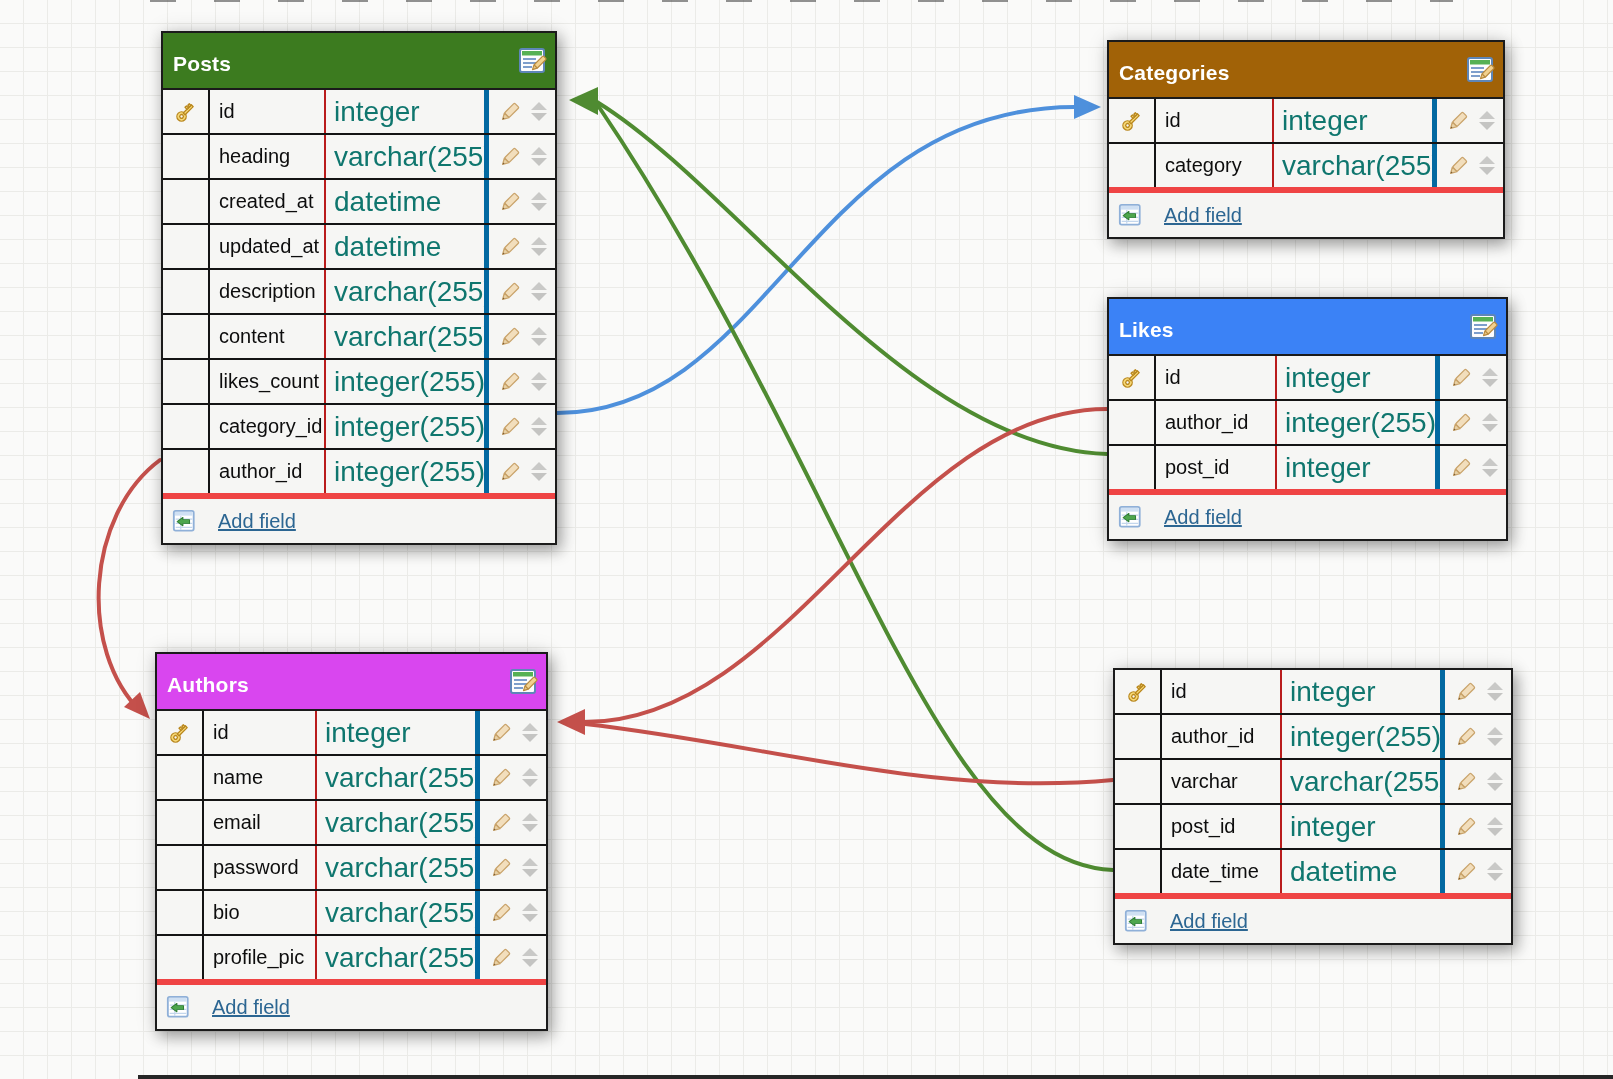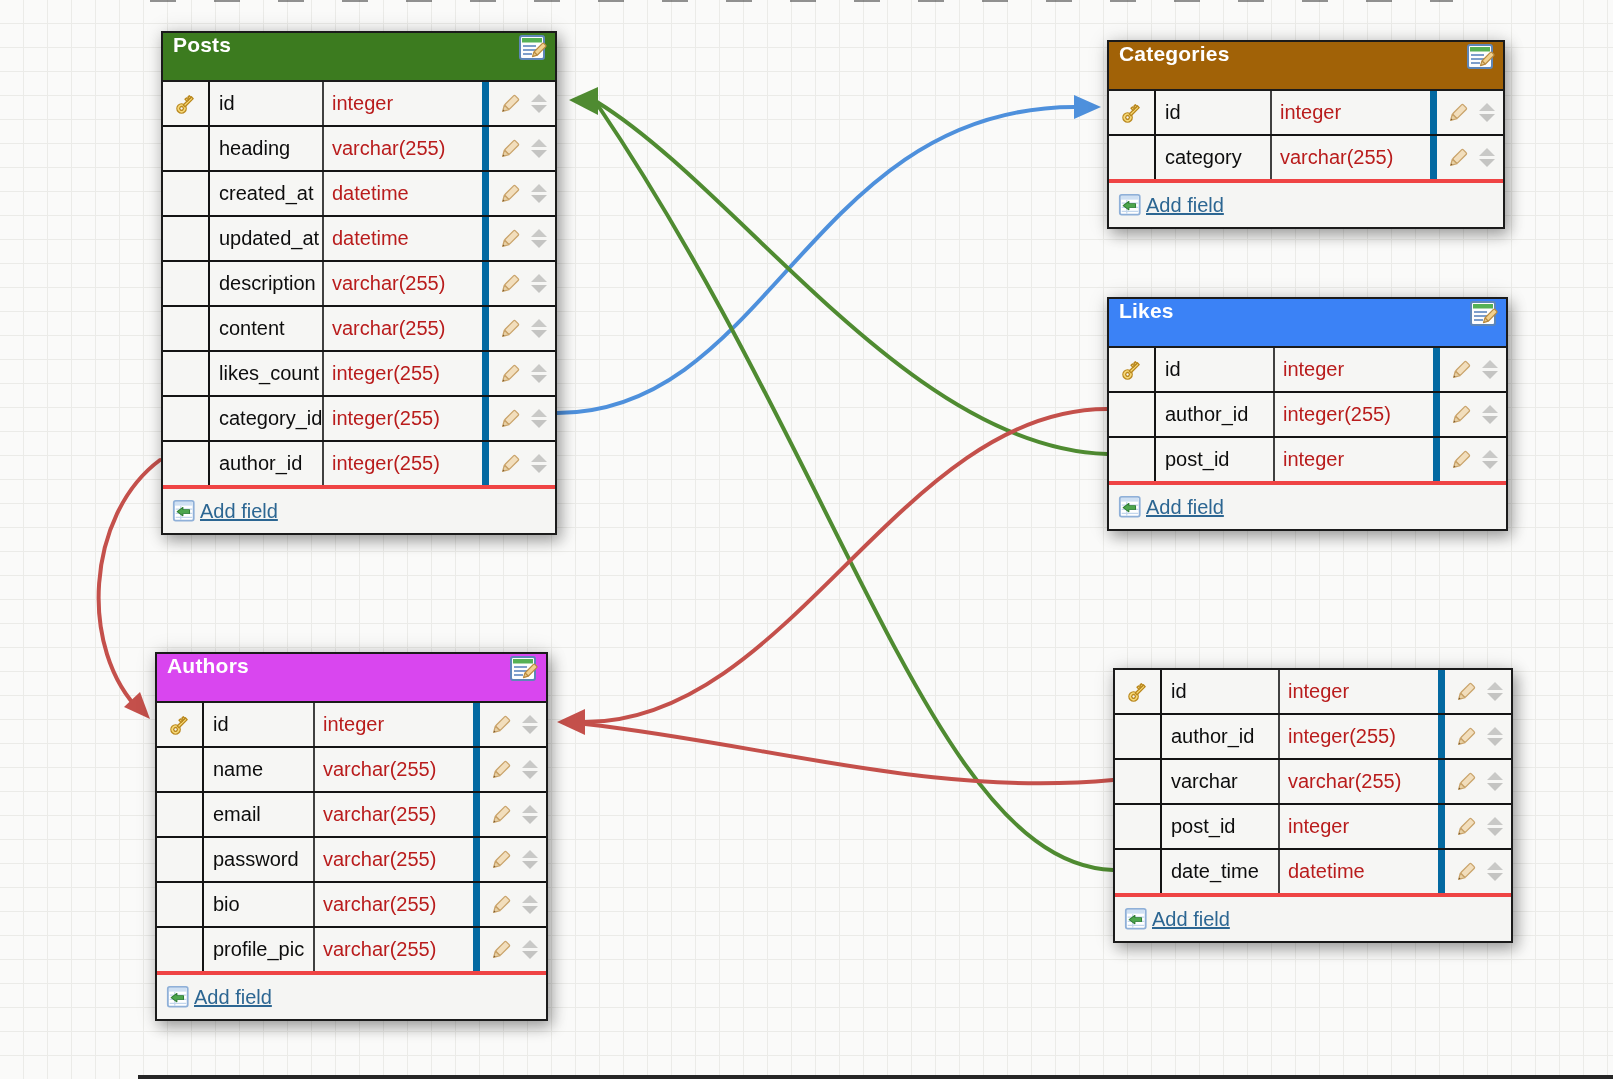--- a/index.html
+++ b/index.html
@@ -8,39 +8,39 @@
     font-family:"Liberation Sans",sans-serif;
     background-color:#fafaf9;
     background-image:
       repeating-linear-gradient(to right, transparent 0 23px, #ebebe8 23px 24px),
       repeating-linear-gradient(to bottom, transparent 0 23px, #ebebe8 23px 24px),
       repeating-linear-gradient(to right, transparent 0 143px, rgba(0,0,0,0.035) 143px 144px);
   }
   #rel-layer{position:absolute;left:0;top:0;z-index:1;pointer-events:none}
   .tbl{position:absolute;background:#f5f5f3;border:2px solid #1b1b1b;
        box-shadow:4px 6px 14px rgba(0,0,0,.33), 0 0 20px rgba(0,0,0,.12);z-index:2}
-  .thead{height:43px;display:flex;align-items:flex-start;justify-content:space-between;
-         padding:0 7px 4px 10px;border-bottom:2px solid #1b1b1b}
+  .thead{height:43px;display:flex;align-items:flex-end;justify-content:space-between;
+         padding:0 7px 12px 10px;border-bottom:2px solid #1b1b1b}
   .ttitle{color:#ffffff;font-weight:bold;font-size:21px;letter-spacing:.2px}
   .hicon{width:30px;height:30px;cursor:pointer;flex:0 0 auto}
   .row{display:flex;height:43px;background:#f6f6f4}
   .row + .row{border-top:2px solid #141414}
   .cell{display:flex;align-items:center;overflow:hidden}
   .ckey{width:45px;border-right:2px solid #141414;justify-content:center;flex:0 0 auto}
-  .cname{flex:1;border-right:2px solid #404040;padding-left:9px;font-size:20px;color:#0d0d0d;white-space:nowrap}
-  .ctype{width:150px;border-right:7px solid #0369a1;padding-left:8px;font-size:20px;color:#b91c1c;flex:0 0 auto;white-space:nowrap}
+  .cname{flex:1;border-right:2px solid #b91c1c;padding-left:9px;font-size:20px;color:#0d0d0d;white-space:nowrap}
+  .ctype{width:150px;border-right:5px solid #0369a1;padding-left:8px;font-size:28px;color:#0f766e;flex:0 0 auto;white-space:nowrap}
   .cicons{width:66px;justify-content:space-evenly;flex:0 0 auto}
   .icon24{width:24px;height:24px}
   .icon26{width:26px;height:26px}
   .pencil{width:26px;height:26px;cursor:pointer}
   .sort{display:flex;flex-direction:column;gap:3px;cursor:grab}
   .sort i{display:block;width:0;height:0;border-left:8px solid transparent;border-right:8px solid transparent}
   .sort .up{border-bottom:8px solid #c9c9c7}
   .sort .dn{border-top:8px solid #c4c4c2}
-  .addrow{border-top:4px solid #ef4444;height:44px;display:flex;align-items:center;gap:4px;
+  .addrow{border-top:6px solid #ef4444;height:44px;display:flex;align-items:center;gap:22px;
           padding-left:9px;background:#f5f5f3}
   .addlink{color:#2c6692;font-size:20px;text-decoration:underline;cursor:pointer}
   .addicon{cursor:pointer;flex:0 0 auto}
   .edge-bottom{position:absolute;left:138px;right:0;bottom:0;height:4px;background:#262626;z-index:3}
   .edge-top{position:absolute;left:150px;right:160px;top:0;height:2px;z-index:3;
     background:repeating-linear-gradient(to right,#3a3a3a 0 26px,transparent 26px 64px);opacity:.55}
 </style>
 </head>
 <body>
 

